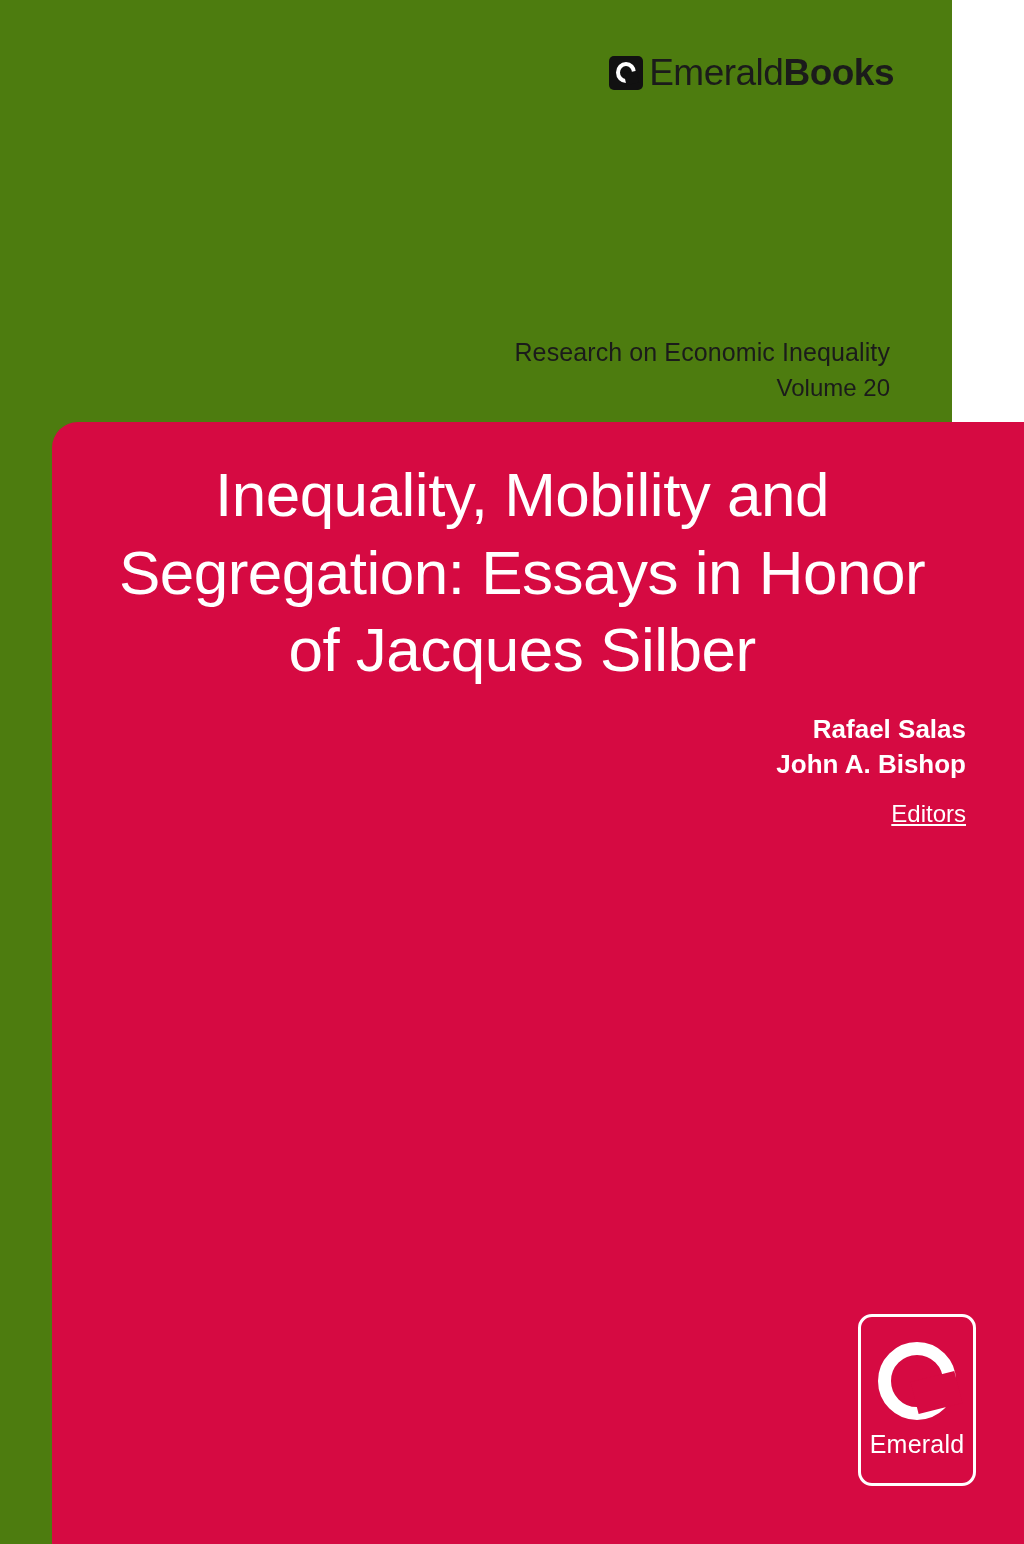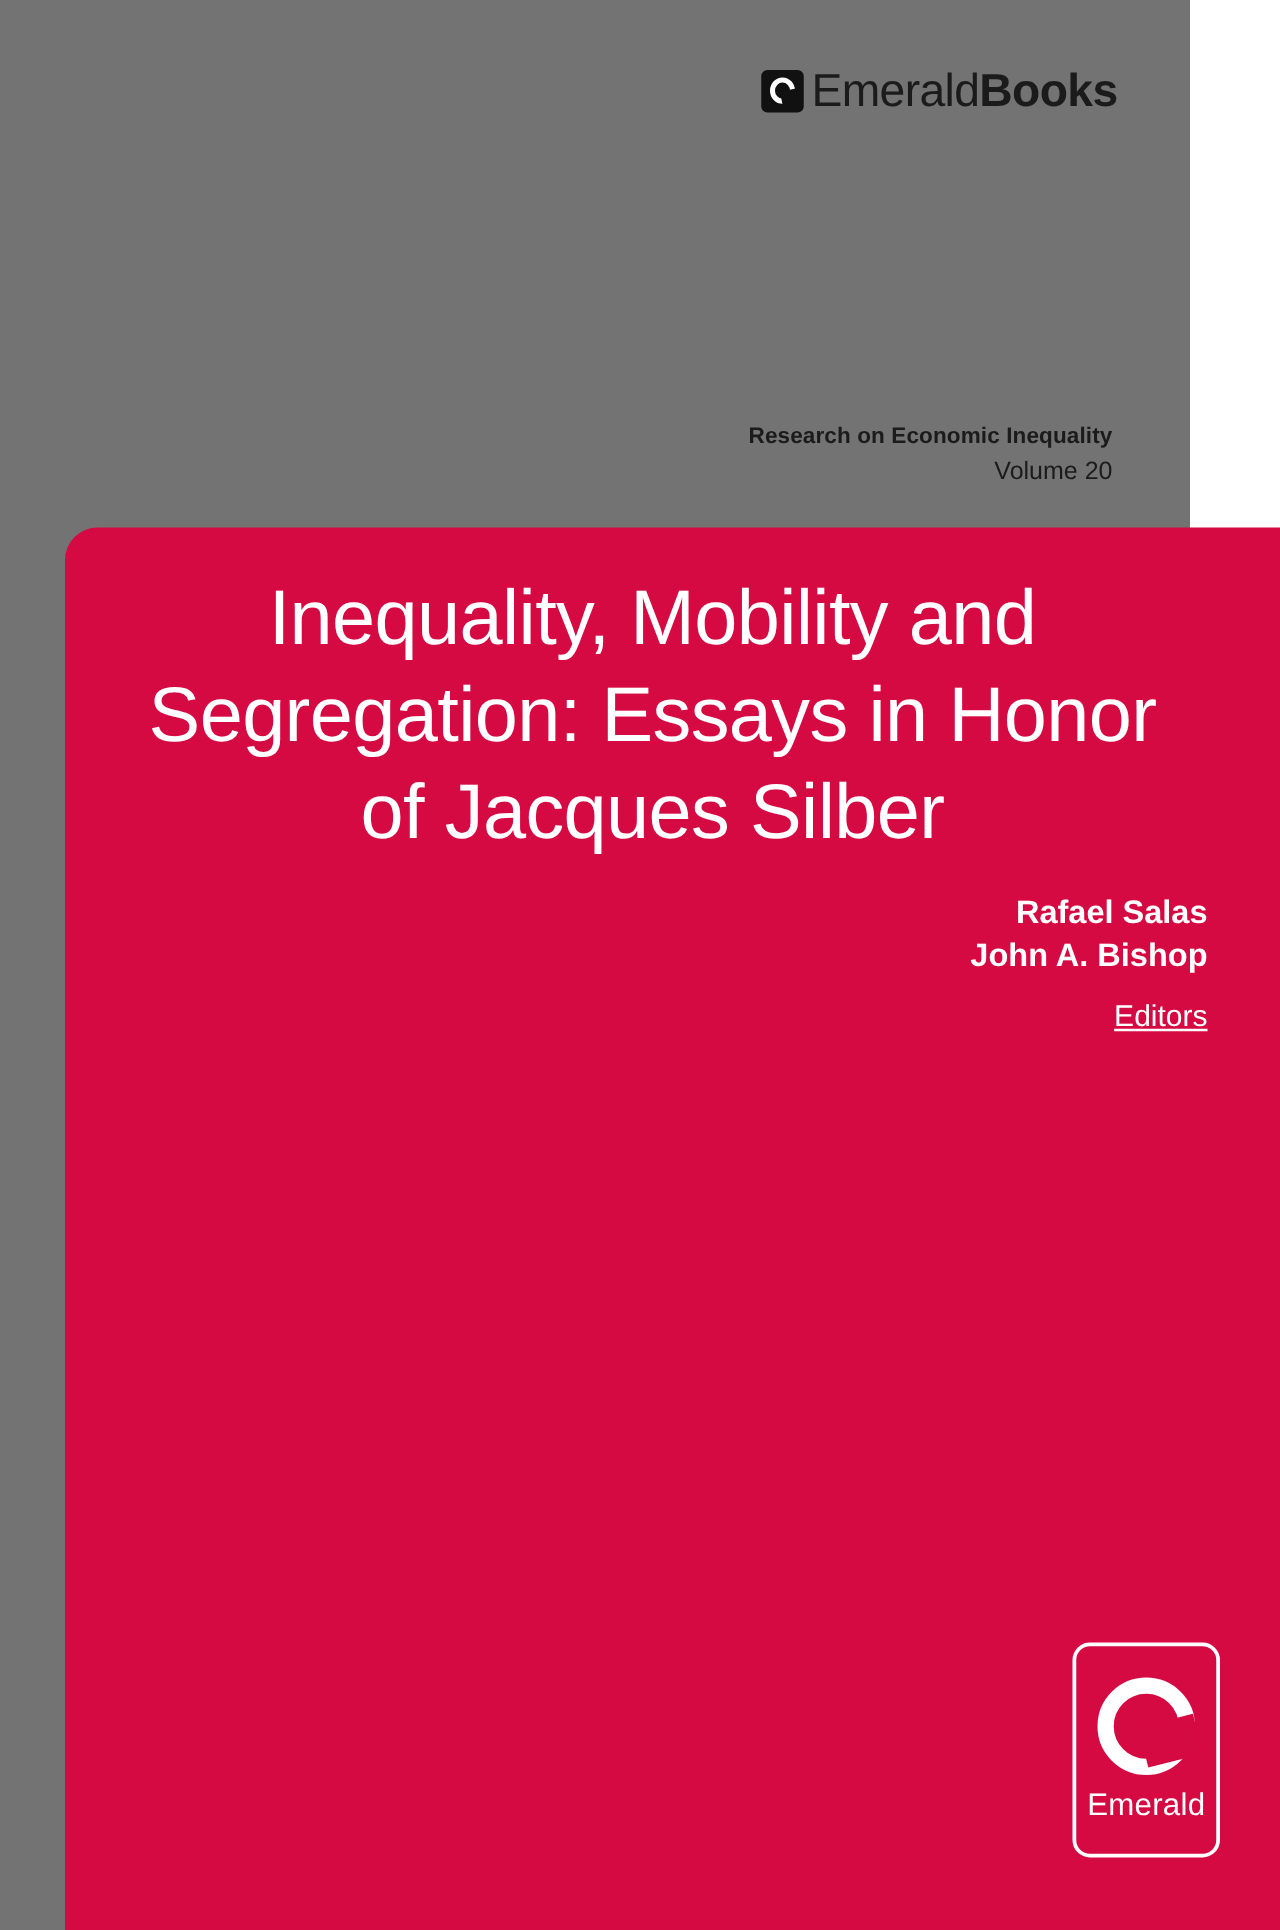--- a/index.html
+++ b/index.html
@@ -10,21 +10,21 @@
     width: 1024px;
     height: 1544px;
     background: #ffffff;
     font-family: "Liberation Sans", sans-serif;
     overflow: hidden;
   }
   .cover {
     position: relative;
     width: 952px;
     height: 1544px;
-    background: #737373;
+    background: #4d7c0f;
   }
 
   
   .publisher-logo {
     position: absolute;
     top: 54px;
     right: 58px;
     display: flex;
     align-items: center;
     gap: 6px;
@@ -70,29 +70,29 @@
 
   
   .series {
     position: absolute;
     right: 62px;
     top: 338px;
     text-align: right;
     color: #1b1b1b;
   }
   .series-title {
-    font-size: 18px;
-    font-weight: 700;
+    font-size: 25px;
+    font-weight: 400;
     letter-spacing: 0.1px;
     line-height: 1.15;
     white-space: nowrap;
   }
   .series-volume {
     margin-top: 7px;
-    font-size: 20px;
+    font-size: 24px;
     font-weight: 400;
     line-height: 1.15;
   }
 
   
   .panel {
     position: absolute;
     left: 52px;
     top: 422px;
     width: 972px;

